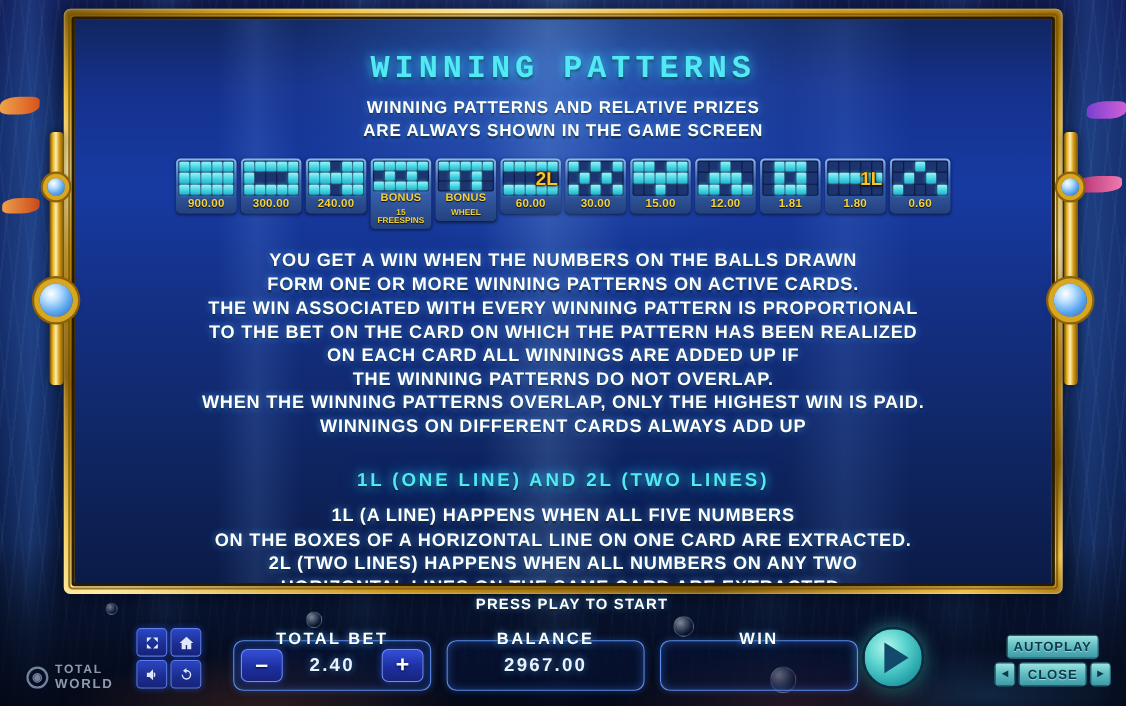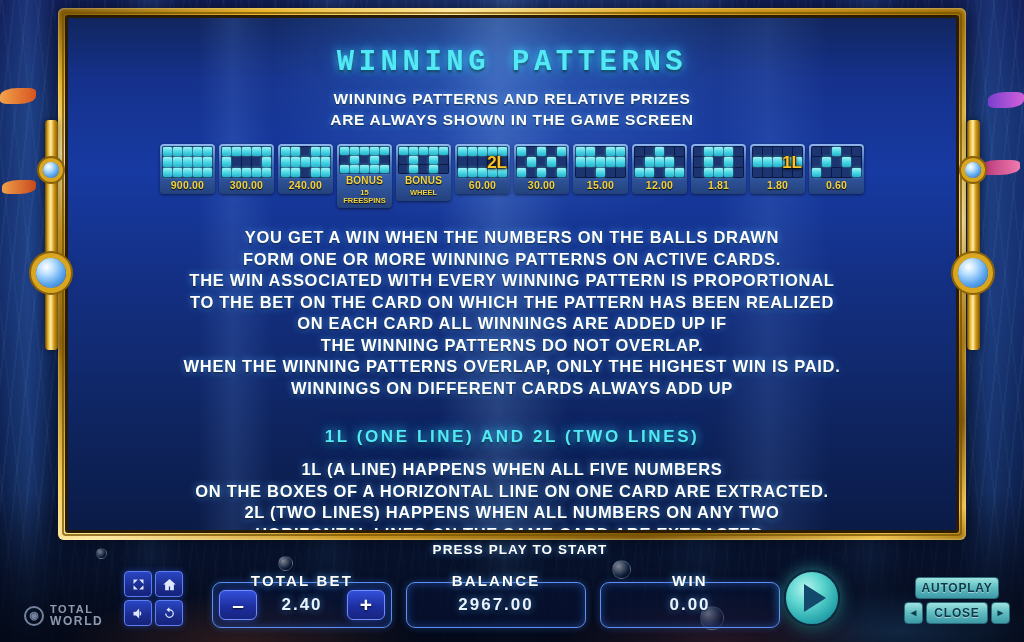--- a/index.html
+++ b/index.html
@@ -695,21 +695,20 @@
       <div class="step-btn plus">+</div>
     </div>
 
     <div class="field" id="field-balance">
       <div class="field-label">BALANCE</div>
       <div class="field-value">2967.00</div>
     </div>
 
     <div class="field" id="field-win">
       <div class="field-label">WIN</div>
-      <div class="field-value">0.00</div>
     </div>
 
     <div id="play-button">
       <div class="tri"></div>
     </div>
 
     <div class="ctrl-stack">
       <div class="btn-wide">AUTOPLAY</div>
       <div class="close-row">
         <div class="arrow-btn">◄</div>

